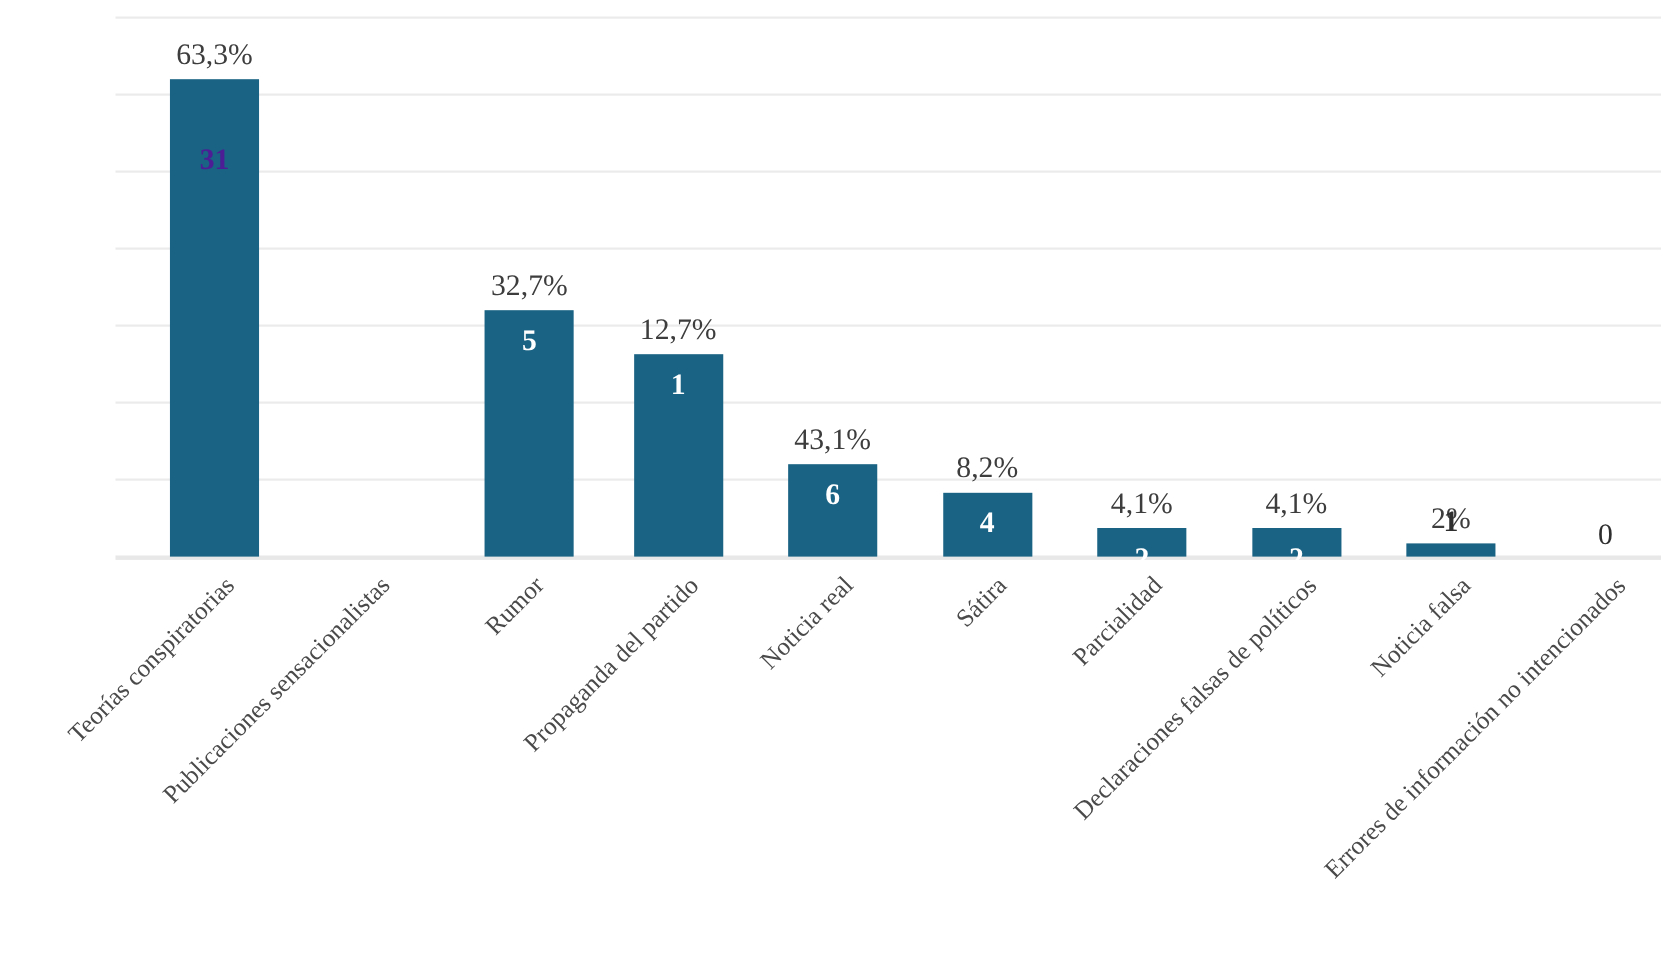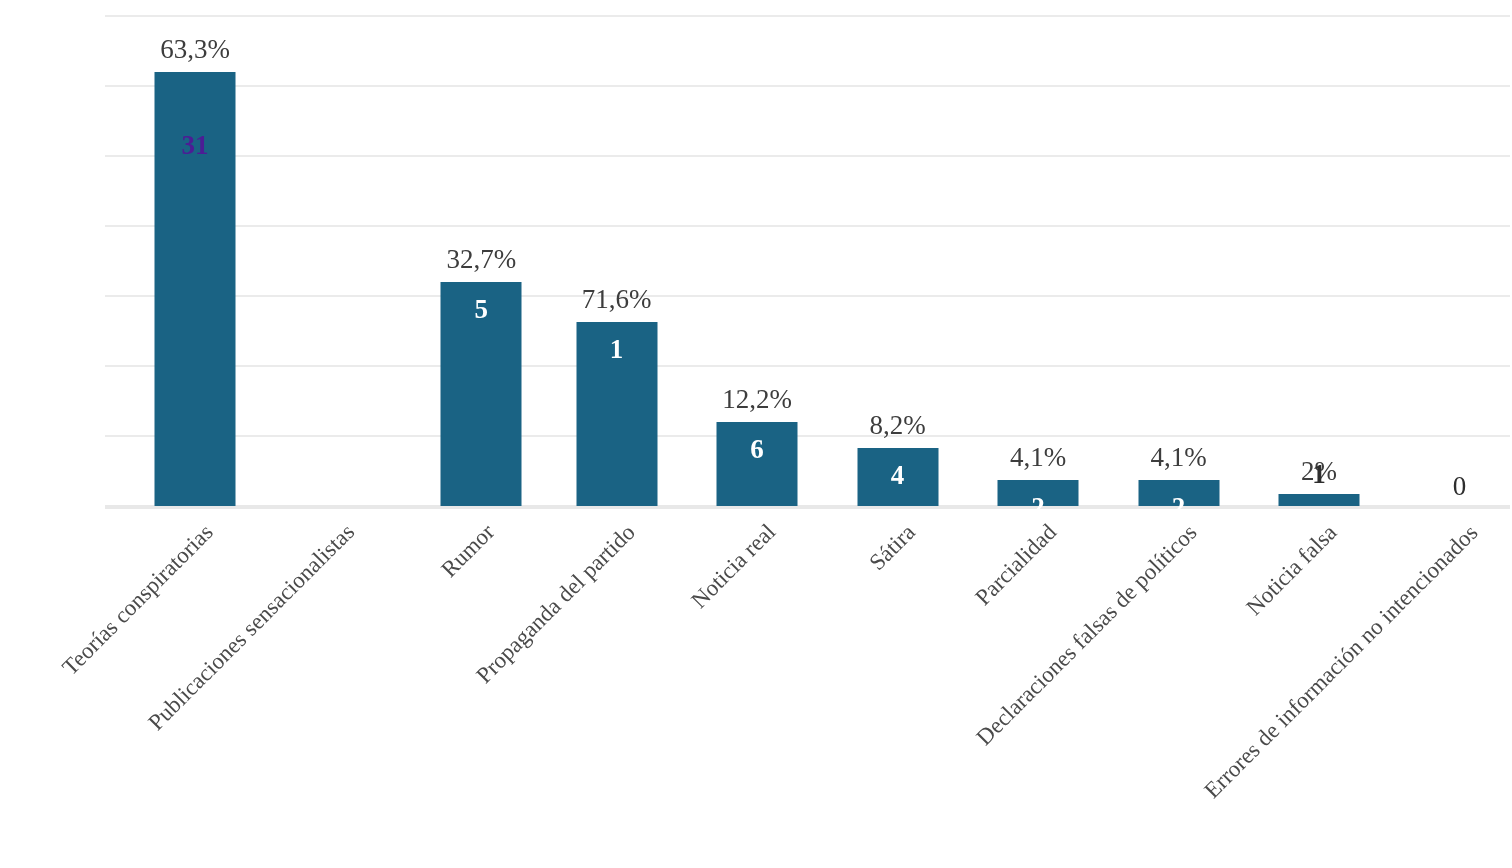--- a/index.html
+++ b/index.html
@@ -144,26 +144,26 @@
         <div class="bar-pct" style="top: 36px; color: rgb(61, 61, 61);">63,3%</div>
         <div class="bar-count" style="top: 86px; color: #4c1d95; margin-top: 46px;">31</div>
       </div>
       <div class="bar-slot" style="left: 306px; width: 140.5px;">
         <div class="bar-rect" style="width: 81px; height: 224px; background: rgb(26, 99, 132);"></div>
         <div class="bar-pct" style="top: 246px; color: rgb(61, 61, 61);">32,7%</div>
         <div class="bar-count" style="top: 296px; color: rgb(255, 255, 255);">5</div>
       </div>
       <div class="bar-slot" style="left: 441.25px; width: 140.5px;">
         <div class="bar-rect" style="width: 81px; height: 184px; background: rgb(26, 99, 132);"></div>
-        <div class="bar-pct" style="top: 286px; color: rgb(61, 61, 61);">71,6%</div>
+        <div class="bar-pct" style="top: 286px; color: rgb(61, 61, 61);">12,7%</div>
         <div class="bar-count" style="top: 336px; color: rgb(255, 255, 255);">1</div>
       </div>
       <div class="bar-slot" style="left: 581.75px; width: 140.5px;">
         <div class="bar-rect" style="width: 81px; height: 84px; background: rgb(26, 99, 132);"></div>
-        <div class="bar-pct" style="top: 386px; color: rgb(61, 61, 61);">12,2%</div>
+        <div class="bar-pct" style="top: 386px; color: rgb(61, 61, 61);">43,1%</div>
         <div class="bar-count" style="top: 436px; color: rgb(255, 255, 255);">6</div>
       </div>
       <div class="bar-slot" style="left: 722.25px; width: 140.5px; text-decoration: underline;">
         <div class="bar-rect" style="width: 81px; height: 58px; background: rgb(26, 99, 132);"></div>
         <div class="bar-pct" style="top: 412px; color: rgb(61, 61, 61);">8,2%</div>
         <div class="bar-count" style="top: 462px; color: rgb(255, 255, 255);">4</div>
       </div>
       <div class="bar-slot" style="left: 862.75px; width: 140.5px;">
         <div class="bar-rect" style="width: 81px; height: 26px; background: rgb(26, 99, 132);"></div>
         <div class="bar-pct" style="top: 444px; color: rgb(61, 61, 61);">4,1%</div>

